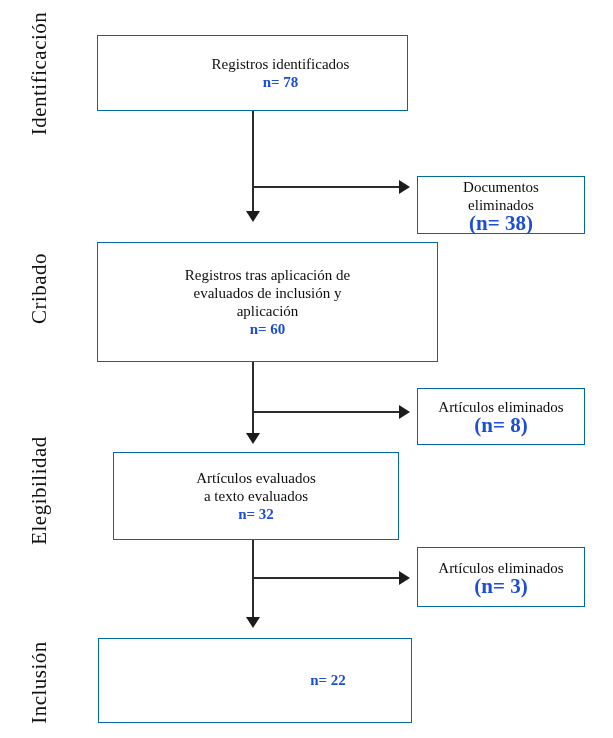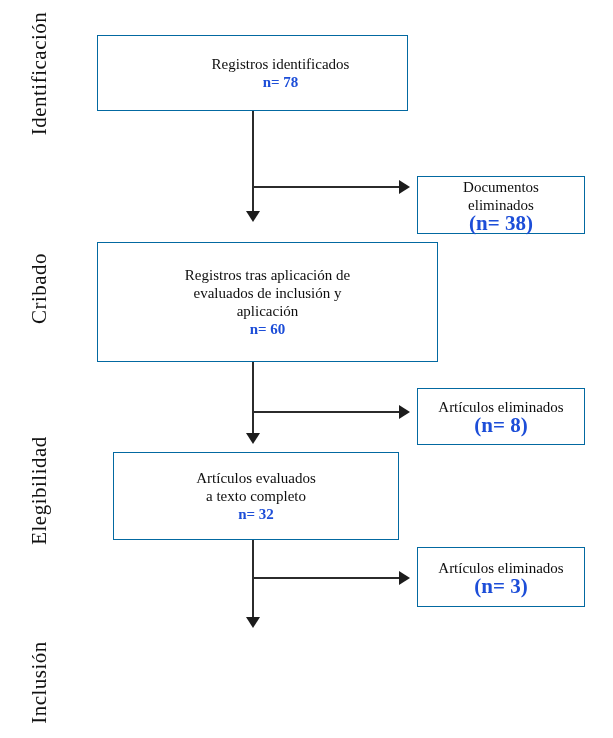--- a/index.html
+++ b/index.html
@@ -110,28 +110,31 @@
   <div class="hline" style="left:252px; top:411px; width:147px;"></div>
   <div class="arrow-right" style="left:399px; top:405px;"></div>
 
   <div class="box side-box" style="left:417px; top:388px; width:168px; height:57px;">
     <div class="line">Artículos eliminados</div>
     <div class="count">(n= 8)</div>
   </div>
 
   <div class="box" style="left:97px; top:452px; width:286px; height:88px;margin-left:16px;">
     <div class="line">Artículos evaluados</div>
-    <div class="line">a texto completo</div>
+    <div class="line">a texto evaluados</div>
     <div class="count">n= 32</div>
   </div>
 
   <div class="vline" style="left:252px; top:540px; height:77px;"></div>
   <div class="arrow-down" style="left:246px; top:617px;"></div>
   <div class="hline" style="left:252px; top:577px; width:147px;"></div>
   <div class="arrow-right" style="left:399px; top:571px;"></div>
 
   <div class="box side-box" style="left:417px; top:547px; width:168px; height:60px;">
     <div class="line">Artículos eliminados</div>
     <div class="count">(n= 3)</div>
   </div>
 
+  <div class="box" style="left:98px; top:638px; width:314px; height:85px;">
+    <div class="count big-count">n= 22</div>
+  </div>
 
 </div>
 
 </body></html>

